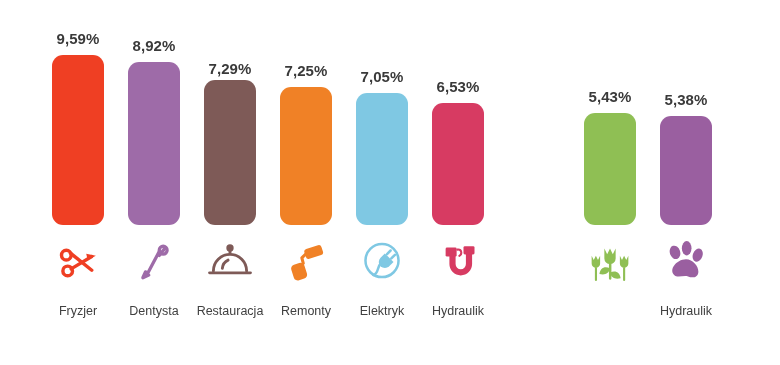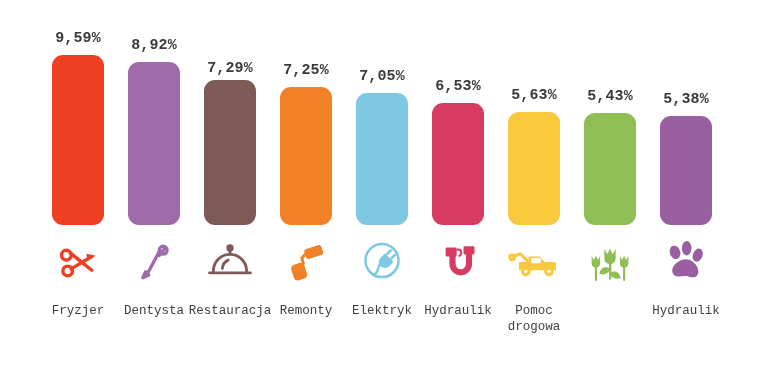--- a/index.html
+++ b/index.html
@@ -10,21 +10,21 @@
   body {
     width: 780px;
     height: 365px;
     font-family: "Liberation Sans", sans-serif;
     overflow: hidden;
     position: relative;
   }
   #chart-root {
     position: absolute;
     left: 0; top: 0;
-    width: 780px; height: 258px; font-family: Liberation Mono, monospace;
+    width: 780px; height: 258px;
   }
   .plot-area {
     position: absolute;
     left: 40px;
     top: 0;
     width: 740px;
     height: 365px;
   }
   .bar-col {
     position: absolute;
@@ -177,42 +177,20 @@
             <rect x="40" y="6" width="16" height="12" rx="2"></rect>
           </g>
           <g fill="none" stroke="#D73B62" stroke-width="3" stroke-linecap="round">
             <path d="M31 11 C38 10 38 18 34 20"></path>
           </g>
         </svg>
       </div>
       <div class="cat-label">Hydraulik</div>
     </div>
 
-    <div class="bar-col" style="left:456px;">
-      <div class="value-label" style="top:87px;">5,63%</div>
-      <div class="bar" style="top:112px; height:113px; background:#F8C93D;"></div>
-      <div class="icon-box">
-        <svg width="52" height="40" viewBox="0 0 76 52">
-          <g fill="#F8C93D">
-            <path d="M30 18 L46 18 L54 26 L70 26 L70 38 L16 38 L16 26 L30 26 Z"></path>
-            <rect x="34" y="20" width="14" height="8" rx="2" fill="#ffffff"></rect>
-            <circle cx="26" cy="40" r="7"></circle>
-            <circle cx="60" cy="40" r="7"></circle>
-            <circle cx="26" cy="40" r="2.6" fill="#ffffff"></circle>
-            <circle cx="60" cy="40" r="2.6" fill="#ffffff"></circle>
-          </g>
-          <g fill="none" stroke="#F8C93D" stroke-width="4.5" stroke-linecap="round" stroke-linejoin="round">
-            <path d="M30 26 L18 14 L8 18"></path>
-            <circle cx="6" cy="19" r="3.5"></circle>
-          </g>
-        </svg>
-      </div>
-      <div class="cat-label">Pomoc
-drogowa</div>
-    </div>
 
     <div class="bar-col" style="left:532px;">
       <div class="value-label" style="top:88px;">5,43%</div>
       <div class="bar" style="top:113px; height:112px; background:#8FBF54;"></div>
       <div class="icon-box">
         <svg width="48" height="44" viewBox="0 0 68 58">
           <g fill="#8FBF54">
             <path d="M26 10 L30 18 L34 10 L38 18 L42 10 L42 24 A8 8 0 0 1 26 24 Z"></path>
             <rect x="32.5" y="30" width="3.5" height="24" rx="1.5"></rect>
             <path d="M34 38 C26 34 20 38 19 46 C27 48 33 45 34 38Z"></path>

